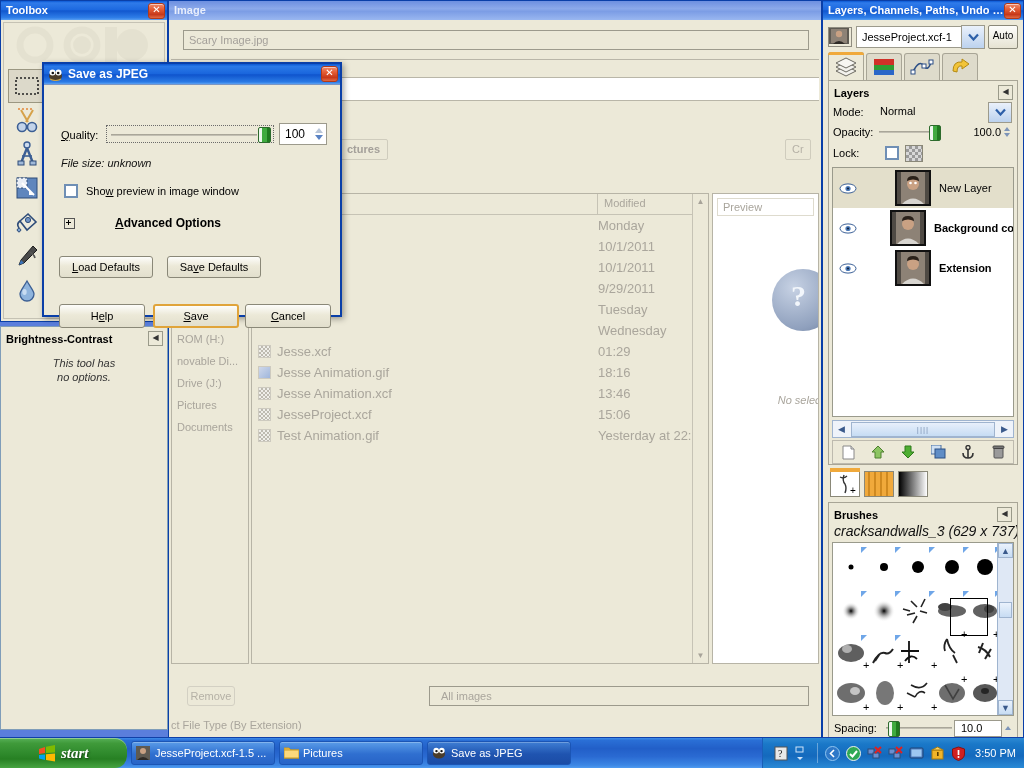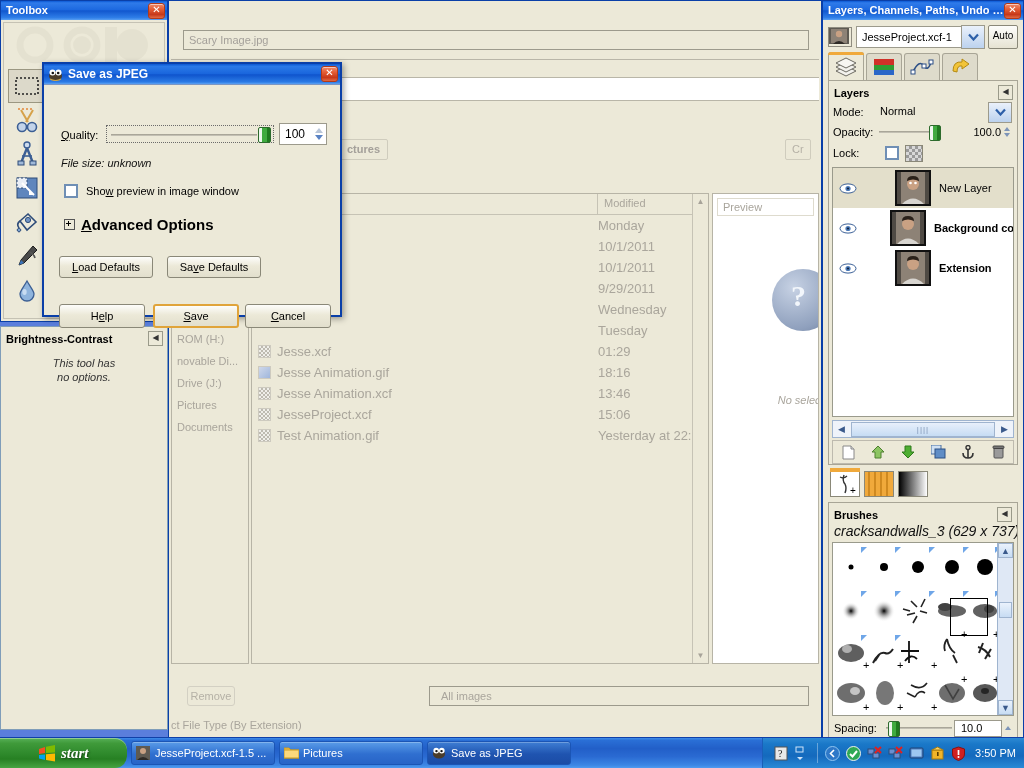--- a/index.html
+++ b/index.html
@@ -203,20 +203,23 @@
     background:linear-gradient(180deg,#2d8ad4 0%,#1a78c8 20%,#1469bd 60%,#2a8ad6 100%);
     border-left:1px solid #1a5fb8;}
   .tray .ti{width:15px;height:15px;margin:0 3px;}
   .clock{color:#fff;font-size:11px;margin-left:6px;margin-right:2px;}
   .sep-line{width:1px;height:20px;background:rgba(255,255,255,.35);margin:0 4px;}
 </style>
 </head>
 <body>
 
 <div class="xp-win" id="filedlg">
+  <div class="xp-title inactive">
+    <span class="t-text">Image</span>
+  </div>
   <div class="body">
 
     <div class="fd-namerow">
       <input class="fd-input" value="Scary Image.jpg" style="">
     </div>
     <div class="fd-sep" style="top:37px;"></div>
     <div class="fd-sep" style="top:55px;"></div>
     <div class="fd-white" style="left:0;top:56px;right:0;height:22px;"></div>
     <div class="fd-sep" style="top:78px;"></div>
 
@@ -260,27 +263,27 @@
         <div class="fl-row">
             <div class="fn">
               <span></span>
             </div>
             <div class="md">9/29/2011</div>
           </div>
         <div class="fl-row">
             <div class="fn">
               <span></span>
             </div>
+            <div class="md">Tuesday</div>
+          </div>
+        <div class="fl-row">
+            <div class="fn">
+              <span></span>
+            </div>
             <div class="md">Wednesday</div>
-          </div>
-        <div class="fl-row">
-            <div class="fn">
-              <span></span>
-            </div>
-            <div class="md">Tuesday</div>
           </div>
 
         <div class="fl-row">
             <div class="fn">
               <span class="fico"></span>
               <span>Jesse.xcf</span>
             </div>
             <div class="md">01:29</div>
           </div>
         <div class="fl-row">
@@ -819,21 +822,21 @@
 
     <div class="abs" style="left:20px;top:99px;display:flex;align-items:center;">
       <span class="chk"></span>
       <span class="lbl" style="margin-left:8px;">
         Sho<span class="u">w</span> preview in image window
       </span>
     </div>
 
     <div class="abs" style="left:20px;top:131px;display:flex;align-items:center;">
       <span class="expander"></span>
-      <span style="font-weight:bold;font-size:15px;">
+      <span style="font-weight:bold;font-size:12px;margin-left:34px;">
         <span class="u">A</span>dvanced Options
       </span>
     </div>
 
     <button class="btn" style="position:absolute;left:15px;top:171px;width:94px;height:22px;"><span class="u">L</span>oad Defaults</button>
     <button class="btn" style="position:absolute;left:123px;top:171px;width:94px;height:22px;">Sa<span class="u">v</span>e Defaults</button>
 
     <button class="btn" style="position:absolute;left:15px;top:219px;width:86px;height:24px;">H<span class="u">e</span>lp</button>
     <button class="btn" style="position:absolute;left:109px;top:219px;width:86px;height:24px;border:2px solid #e0a43a;"><span class="u">S</span>ave</button>
     <button class="btn" style="position:absolute;left:201px;top:219px;width:86px;height:24px;"><span class="u">C</span>ancel</button>

